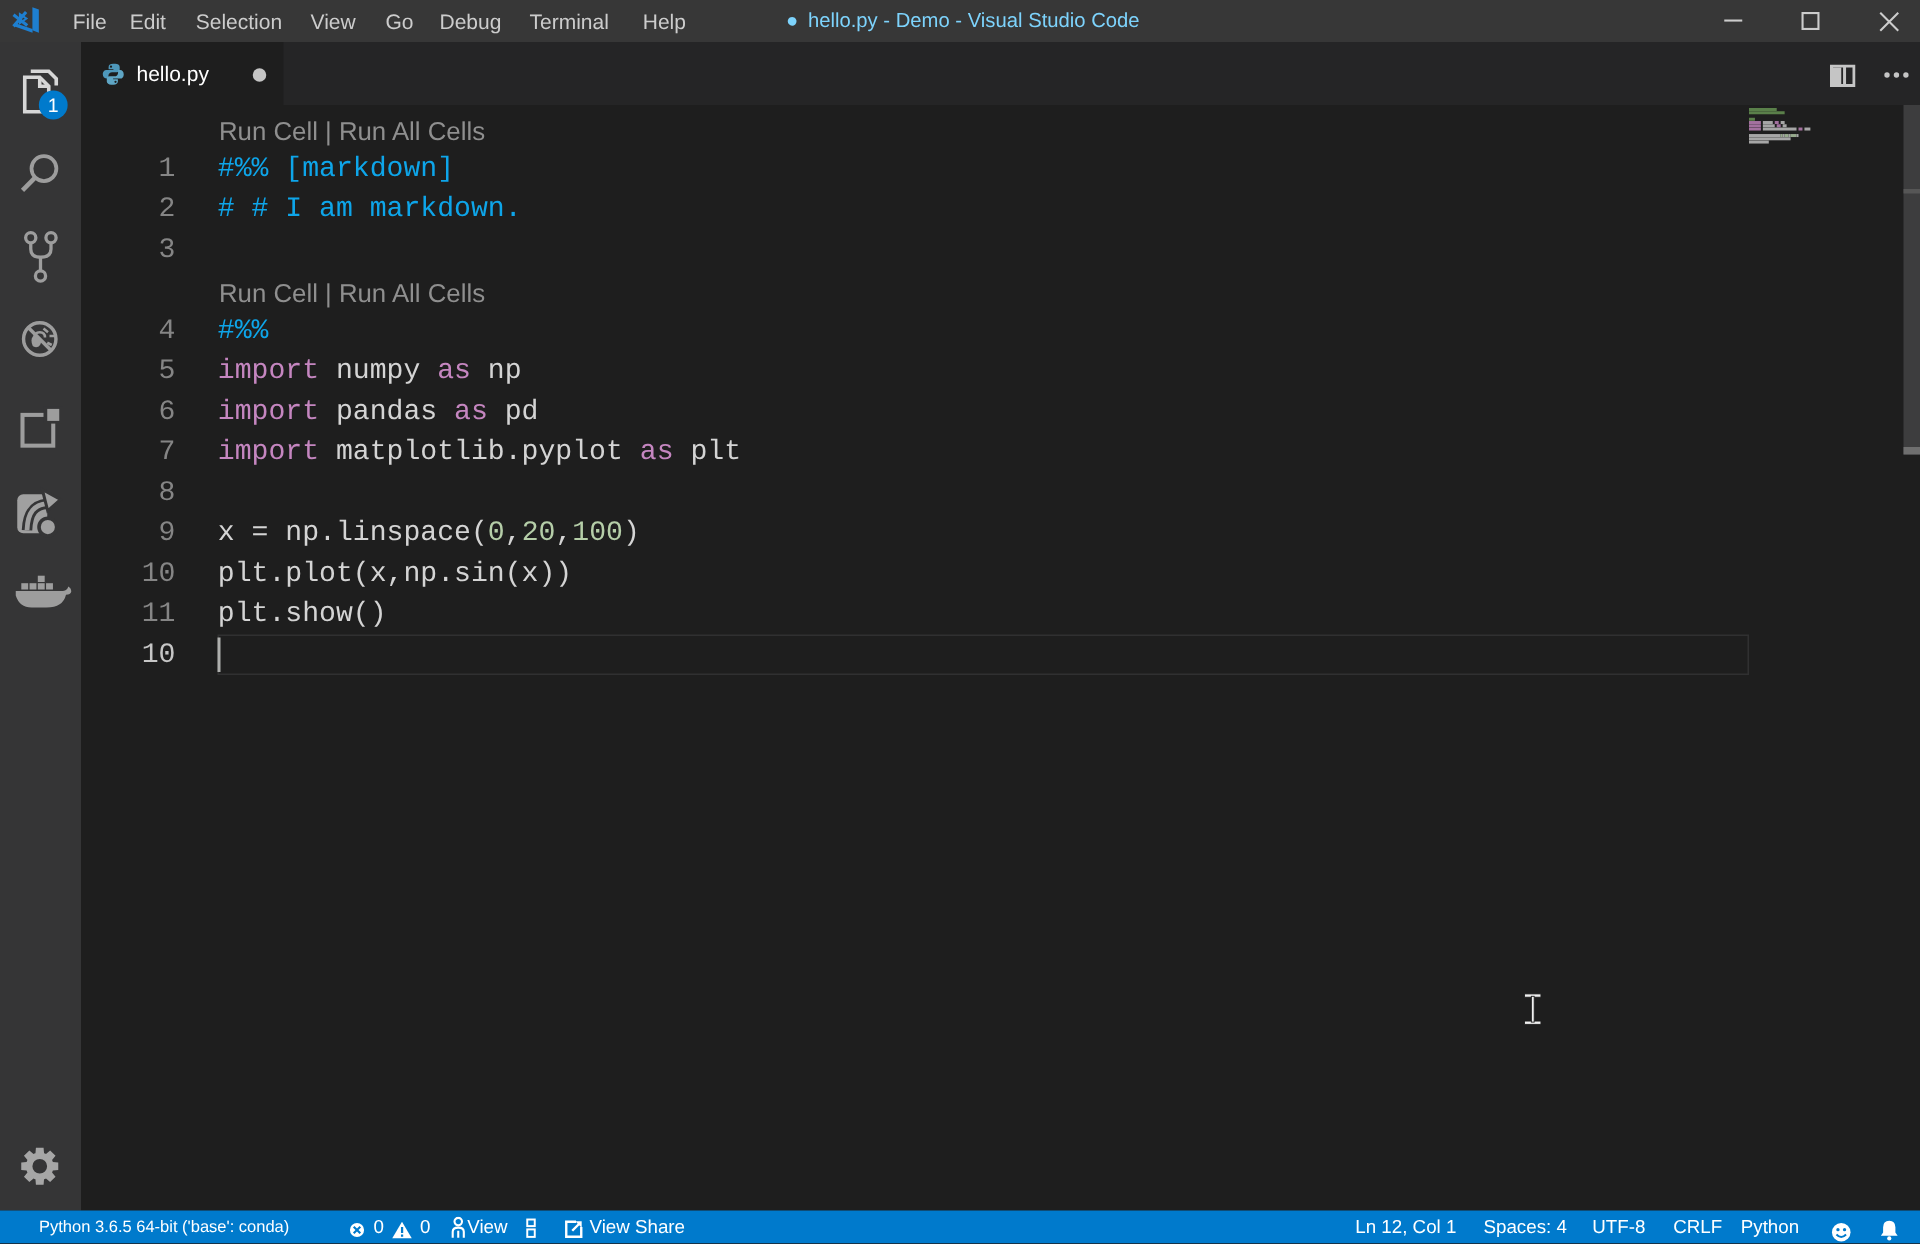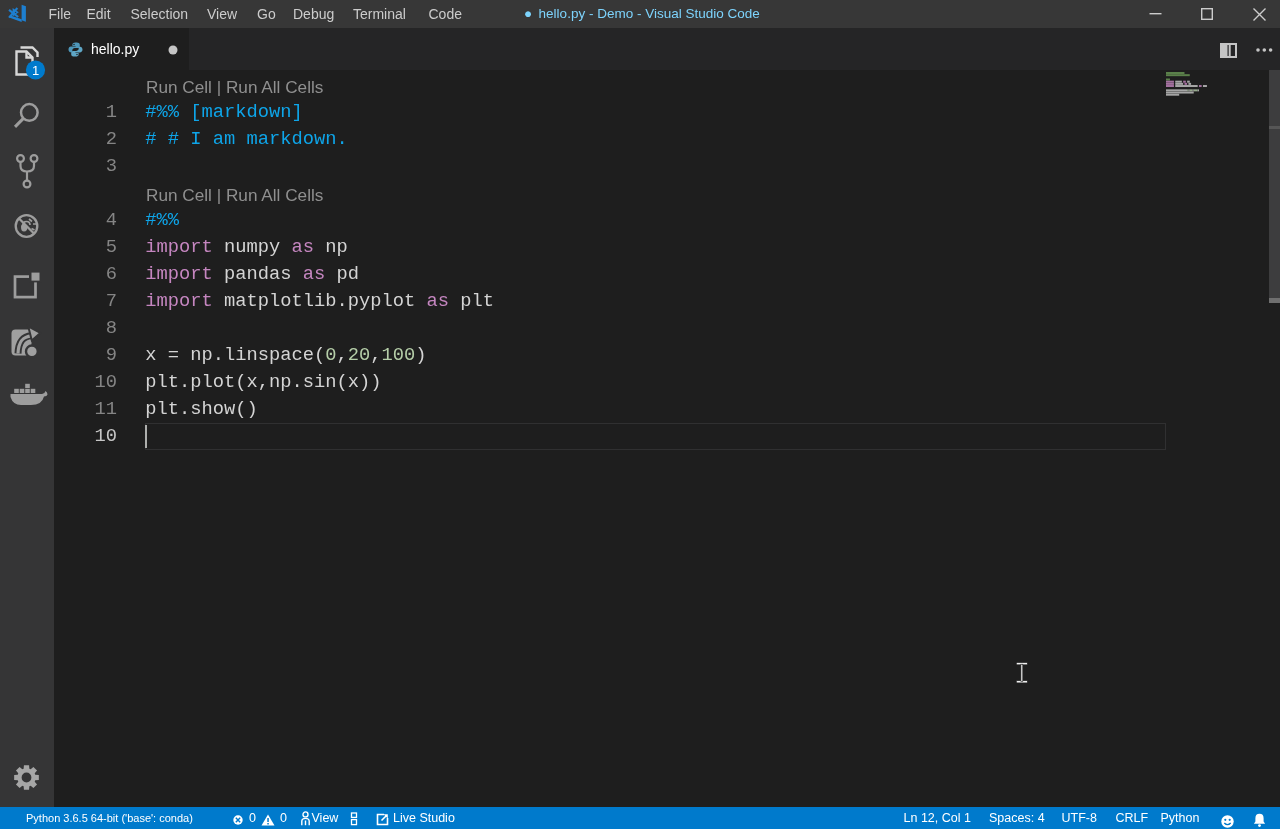--- a/index.html
+++ b/index.html
@@ -150,21 +150,21 @@
       <polygon points="13.6,0.8 17.9,2.3 17.9,17.8 13.6,16.2" fill="#1e7fd0"></polygon>
       <polygon points="1.8,11.3 13.7,15.3 13.7,17.9 1.8,13.7" fill="#1e7fd0"></polygon>
     </svg>
     <div class="menu abs" style="left:48.5px;">File</div>
     <div class="menu abs" style="left:86.5px;">Edit</div>
     <div class="menu abs" style="left:130.5px;">Selection</div>
     <div class="menu abs" style="left:207px;">View</div>
     <div class="menu abs" style="left:257px;">Go</div>
     <div class="menu abs" style="left:293px;">Debug</div>
     <div class="menu abs" style="left:353px;">Terminal</div>
-    <div class="menu abs" style="left:428.5px;">Code</div>
+    <div class="menu abs" style="left:428.5px;">Help</div>
     <div id="wintitle" class="abs" style="left:524px;">● &nbsp;hello.py - Demo - Visual Studio Code</div>
 
     <svg class="abs" style="left:1148px; top:0;" width="132" height="28" viewBox="0 0 132 28">
       <g stroke="#cccccc" stroke-width="1.4" fill="none">
         <path d="M1.5 13.7 H13.5"></path>
         <rect x="53.7" y="8.7" width="10.6" height="10.6"></rect>
         <path d="M105.5 8.5 L117.5 20.5 M117.5 8.5 L105.5 20.5"></path>
       </g>
     </svg>
   </div>
@@ -261,21 +261,21 @@
       <g fill="none" stroke="#ffffff" stroke-width="1.3">
         <rect x="1.5" y="1" width="5" height="4.4"></rect>
         <rect x="1.5" y="7.6" width="5" height="5"></rect>
       </g>
     </svg>
     <svg class="abs" style="left:375.5px; top:5.5px;" width="13" height="13" viewBox="0 0 13 13">
       <path d="M8 1.5 H1.5 V11.5 H11.5 V5" fill="none" stroke="#ffffff" stroke-width="1.6"></path>
       <path d="M5.5 7.5 L10.5 2.5" stroke="#ffffff" stroke-width="1.6"></path>
       <path d="M7.5 1.2 L11.8 1.2 L11.8 5.5 Z" fill="#ffffff"></path>
     </svg>
-    <div class="st" style="left:393px;">Live Studio</div>
+    <div class="st" style="left:393px;">View Share</div>
 
     <div class="st" style="left:903.5px;">Ln 12, Col 1</div>
     <div class="st" style="left:989px;">Spaces: 4</div>
     <div class="st" style="left:1061.5px;">UTF-8</div>
     <div class="st" style="left:1115.5px;">CRLF</div>
     <div class="st" style="left:1160.5px;">Python</div>
     <svg class="abs" style="left:1220.5px; top:8px;" width="13" height="13" viewBox="0 0 13 13">
       <circle cx="6.5" cy="6.5" r="6.2" fill="#ffffff"></circle>
       <circle cx="4.3" cy="4.8" r="1.1" fill="#007acc"></circle>
       <circle cx="8.7" cy="4.8" r="1.1" fill="#007acc"></circle>

